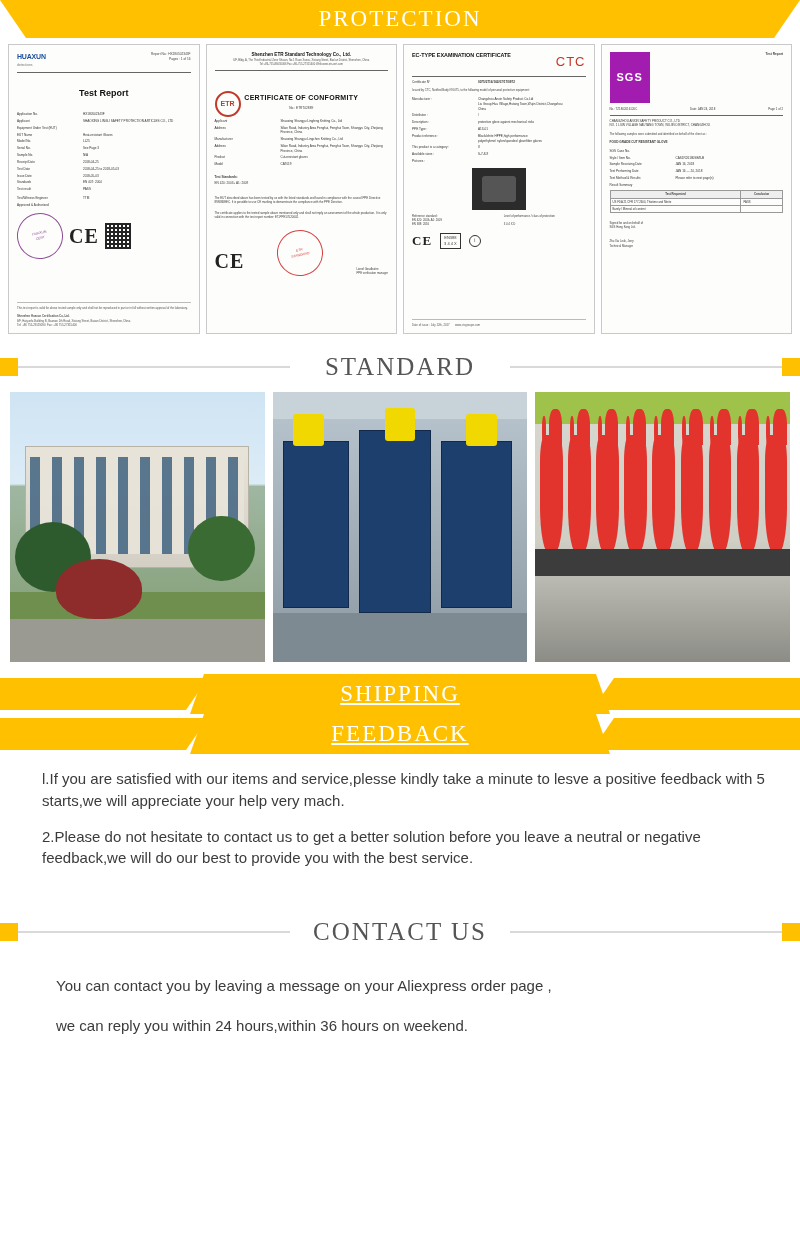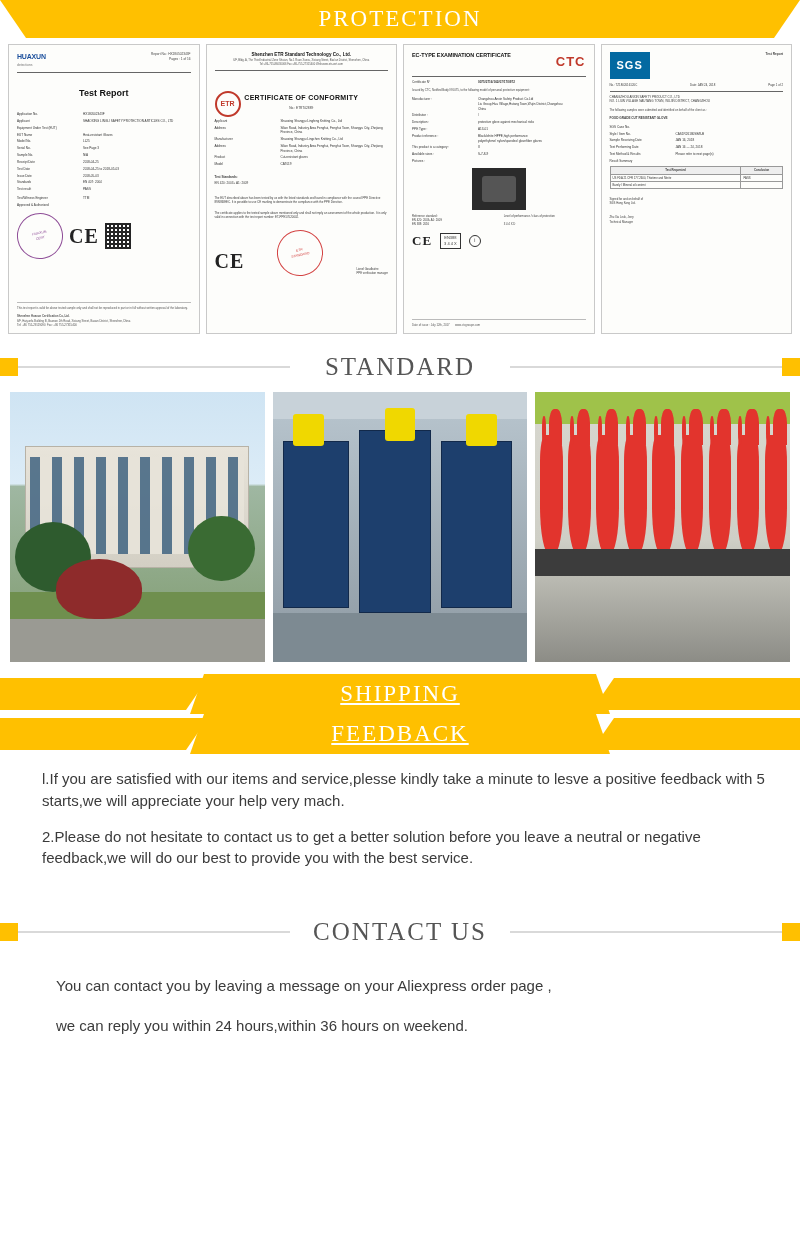--- a/index.html
+++ b/index.html
@@ -135,22 +135,22 @@
     color:#7b2f86; font-size:3.4px; display:flex; align-items:center; justify-content:center;
     text-align:center; transform: rotate(-12deg); opacity:.85;
   }
   .stamp.red { border-color:#c22; color:#c22; }
   .qr { width:26px; height:26px; background:
       repeating-linear-gradient(0deg,#000 0 2px,#fff 2px 4px),
       repeating-linear-gradient(90deg,#000 0 2px,transparent 2px 4px);
       background-blend-mode: multiply; opacity:.85; }
   .etr-badge { width:26px;height:26px;border-radius:50%;border:2px solid #c0392b;color:#c0392b;
       display:flex;align-items:center;justify-content:center;font-weight:bold;font-size:7px;}
-  .ctc-badge { font-weight:bold;color:#c0392b;font-size:13px;letter-spacing:1px;}
-  .sgs-badge { background:#0369a1;color:#fff;font-weight:bold;font-size:11px;padding:5px 7px;letter-spacing:1px;}
+  .ctc-badge { font-weight:normal;color:#c0392b;font-size:13px;letter-spacing:1px;}
+  .sgs-badge { background:#a21caf;color:#fff;font-weight:bold;font-size:11px;padding:17px 7px;letter-spacing:1px;}
   .cert .photo-box { width:54px;height:42px;background:#2b2b2b;margin:4px auto; position:relative;}
   .cert .photo-box:after{content:"";position:absolute;left:10px;top:8px;width:34px;height:26px;background:#555;border-radius:3px;}
   .mini-table { width:100%; border-collapse:collapse; font-size:2.8px; margin-top:3px;}
   .mini-table td { border:0.5px solid #999; padding:1px 2px; color:#333; }
   .mini-table th { border:0.5px solid #999; padding:1px 2px; background:#eee; font-size:2.8px;}
 
   
   .factory-strip { display:flex; gap:8px; padding:0 10px 12px; }
   .fphoto { flex:1; height:270px; position:relative; overflow:hidden; border:0; }
 

